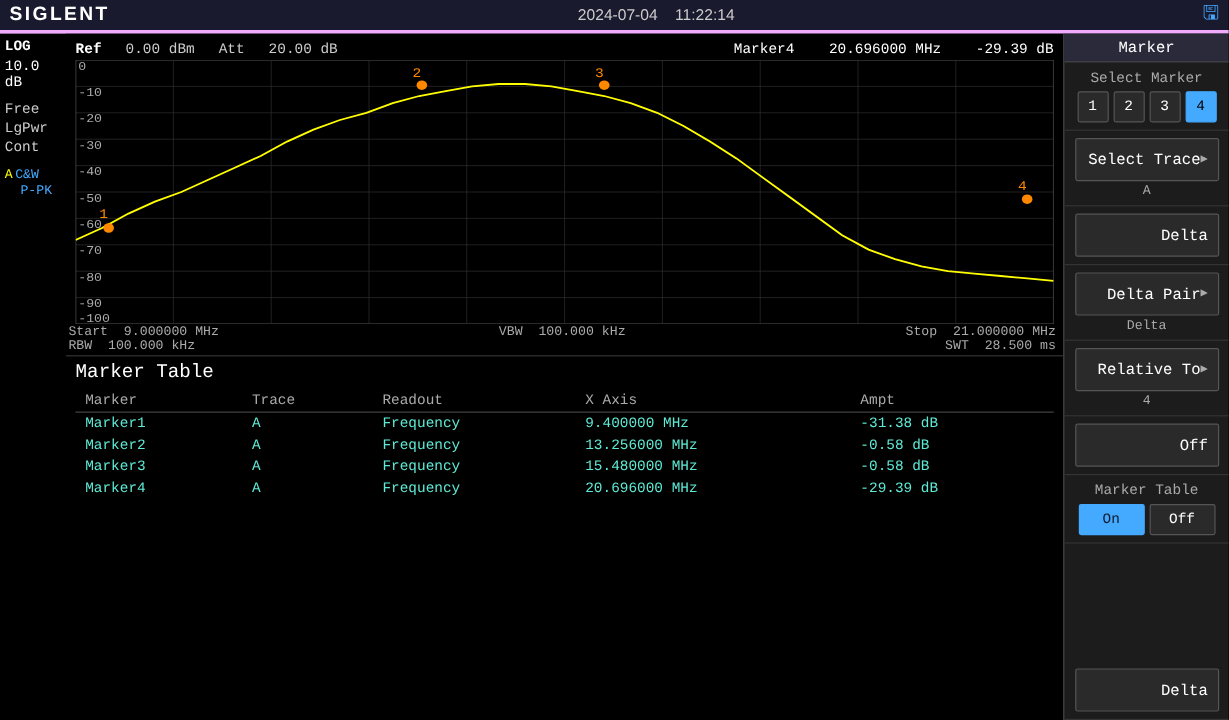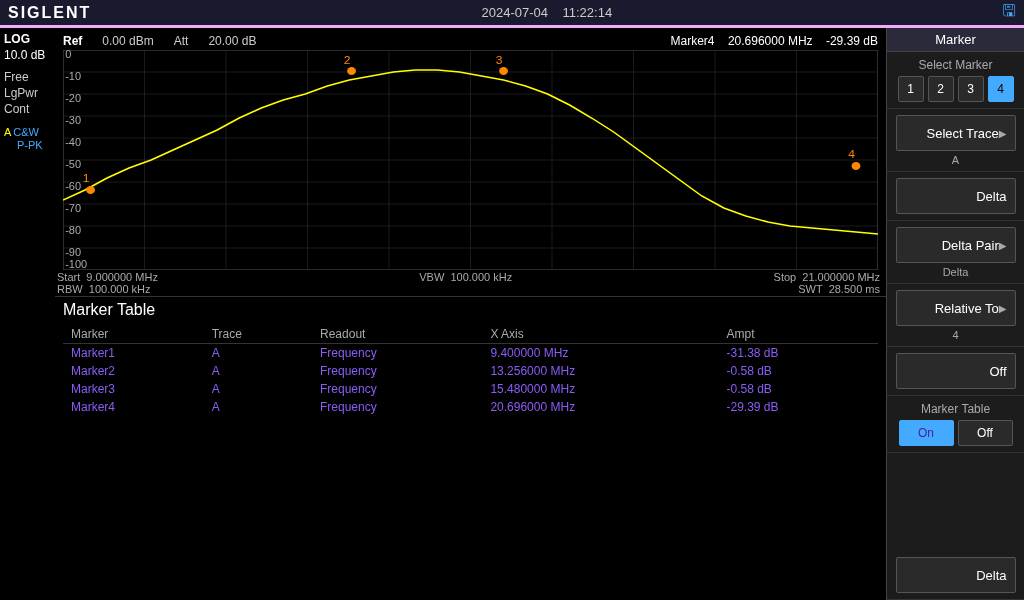--- a/index.html
+++ b/index.html
@@ -37,20 +37,21 @@
     .usb-icon {
       color: #4af;
       font-size: 16px;
     }
 
     
     .main-layout {
       display: flex;
       flex: 1;
       overflow: hidden;
+      font-family: Liberation Mono, monospace;
     }
 
     
     .left-panel {
       display: flex;
       flex-direction: column;
       flex: 1;
       background: #000;
       overflow: hidden;
     }
@@ -90,21 +91,21 @@
       font-size: 12px;
     }
     .marker-table th {
       color: #aaa;
       text-align: left;
       padding: 2px 8px;
       font-weight: normal;
       border-bottom: 1px solid #333;
     }
     .marker-table td {
-      color: #8b5cf6;
+      color: #5eead4;
       padding: 2px 8px;
     }
 
     
     .left-sidebar {
       display: flex;
       flex-direction: column;
       width: 55px;
       padding: 4px 4px;
       font-size: 12px;
@@ -215,21 +216,21 @@
       color: #fff;
       font-size: 12px;
       display: flex;
       align-items: center;
       justify-content: center;
       cursor: pointer;
       border-radius: 2px;
     }
     .toggle-btn.active {
       background: #4af;
-      color: #4c1d95;
+      color: #0f172a;
       border-color: #4af;
     }
 
     
     .grid-line {
       stroke: #333;
       stroke-width: 0.5;
     }
     .axis-line {
       stroke: #555;

